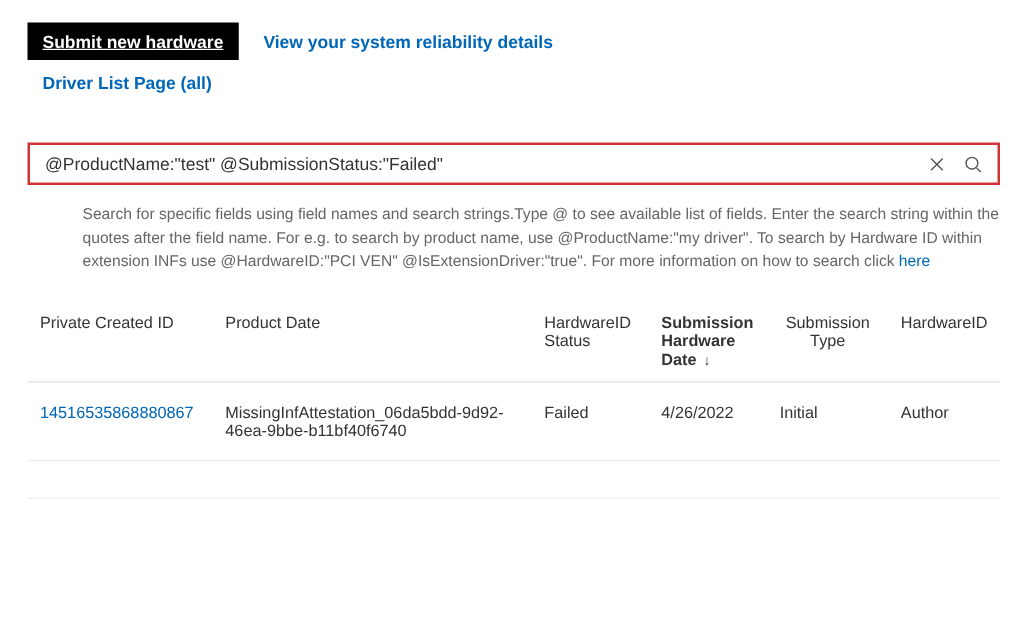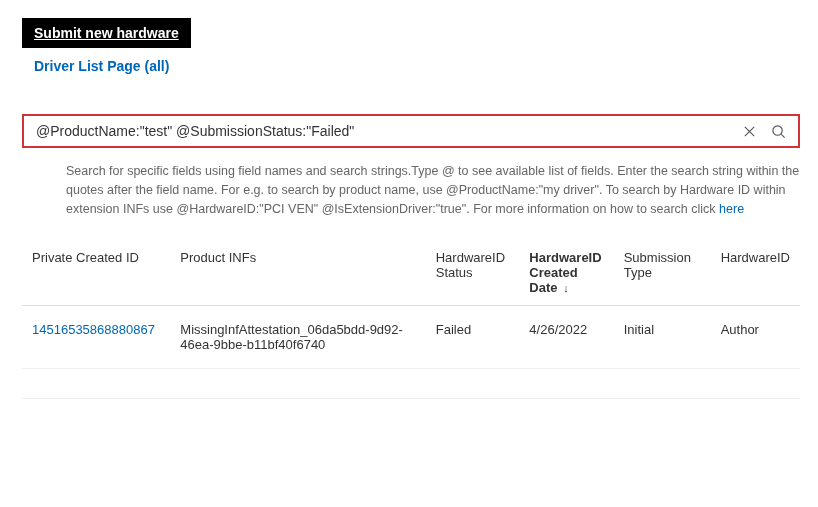--- a/index.html
+++ b/index.html
@@ -117,30 +117,31 @@
         border-bottom: 1px solid #eee;
     }
     tbody td .id-link {
       color: #0067b8;
       cursor: pointer;
     }
     .col-id     { width: 150px; }
     .col-name   { width: 270px; }
     .col-status { width: 95px; }
     .col-date   { width: 95px; }
-    .col-type   { width: 100px; }
+    .col-type   { width: 100px; text-align: center; }
     .col-perm   { width: auto; }
   </style>
 </head>
 <body>
 
 
 
 <div class="top-actions">
   <button class="submit-btn">Submit new hardware</button>
+  <span class="reliability-link">View your system reliability details</span>
 </div>
 
 <span class="driver-list-link">Driver List Page (all)</span>
 
 <div class="search-wrap">
   <input class="search-input" type="text" value="@ProductName:&quot;test&quot; @SubmissionStatus:&quot;Failed&quot;" style="">
   <div class="search-icons">
     <span class="icon-btn">
       <svg width="15" height="15" viewBox="0 0 16 16">
           <path d="M3 3 L13 13 M13 3 L3 13" stroke="#555" stroke-width="1.2" fill="none"></path>
@@ -156,24 +157,24 @@
 </div>
 
 <div class="help-text">
   <span>Search for specific fields using field names and search strings.Type @ to see available list of fields. Enter the search string within the quotes after the field name. For e.g. to search by product name, use @ProductName:"my driver". To search by Hardware ID within extension INFs use @HardwareID:"PCI VEN" @IsExtensionDriver:"true". For more information on how to search click </span><a>here</a>
 </div>
 
 <table>
   <thead>
     <tr>
       <th class="col-id">Private Created ID</th>
-      <th class="col-name">Product INFs</th>
+      <th class="col-name">Product Date</th>
       <th class="col-status">HardwareID Status</th>
       <th class="col-date sorted">
-        <span>HardwareID Created Date</span> <span class="sort-arrow">↓</span>
+        <span>Submission Hardware Date</span> <span class="sort-arrow">↓</span>
       </th>
       <th class="col-type">Submission Type</th>
       <th class="col-perm">HardwareID</th>
     </tr>
   </thead>
   <tbody>
     <tr>
       <td><span class="id-link">14516535868880867</span></td>
       <td>MissingInfAttestation_06da5bdd-9d92-46ea-9bbe-b11bf40f6740</td>
       <td>Failed</td>

